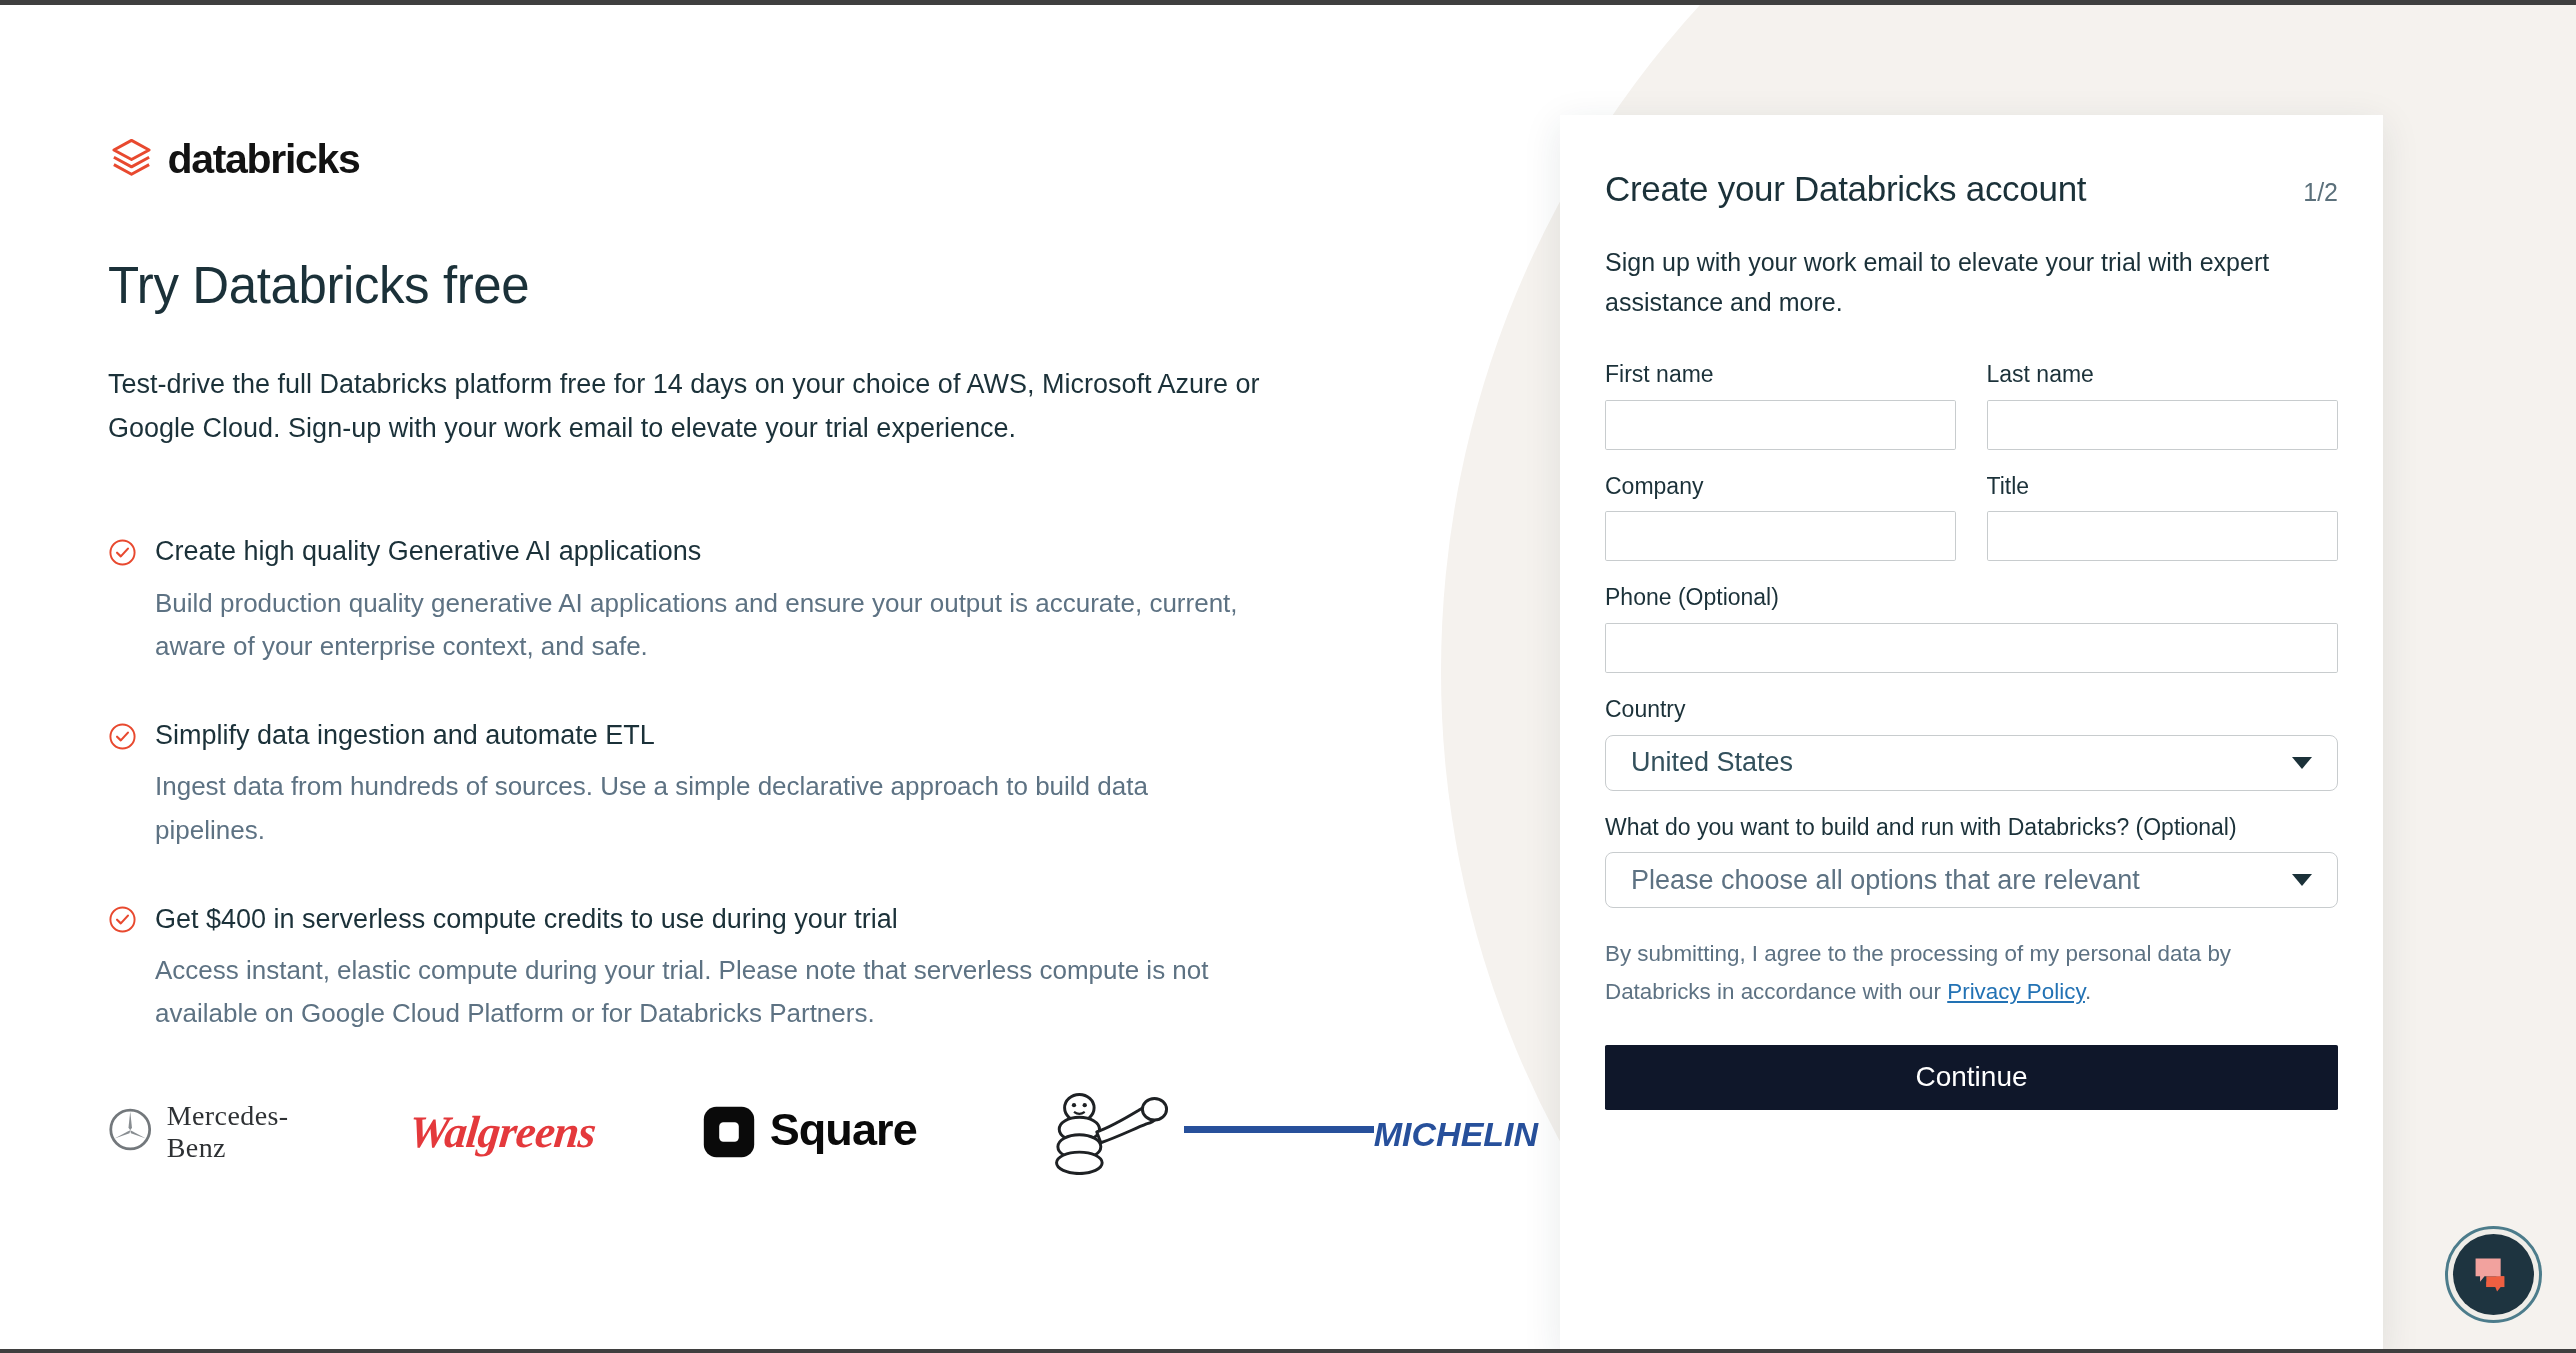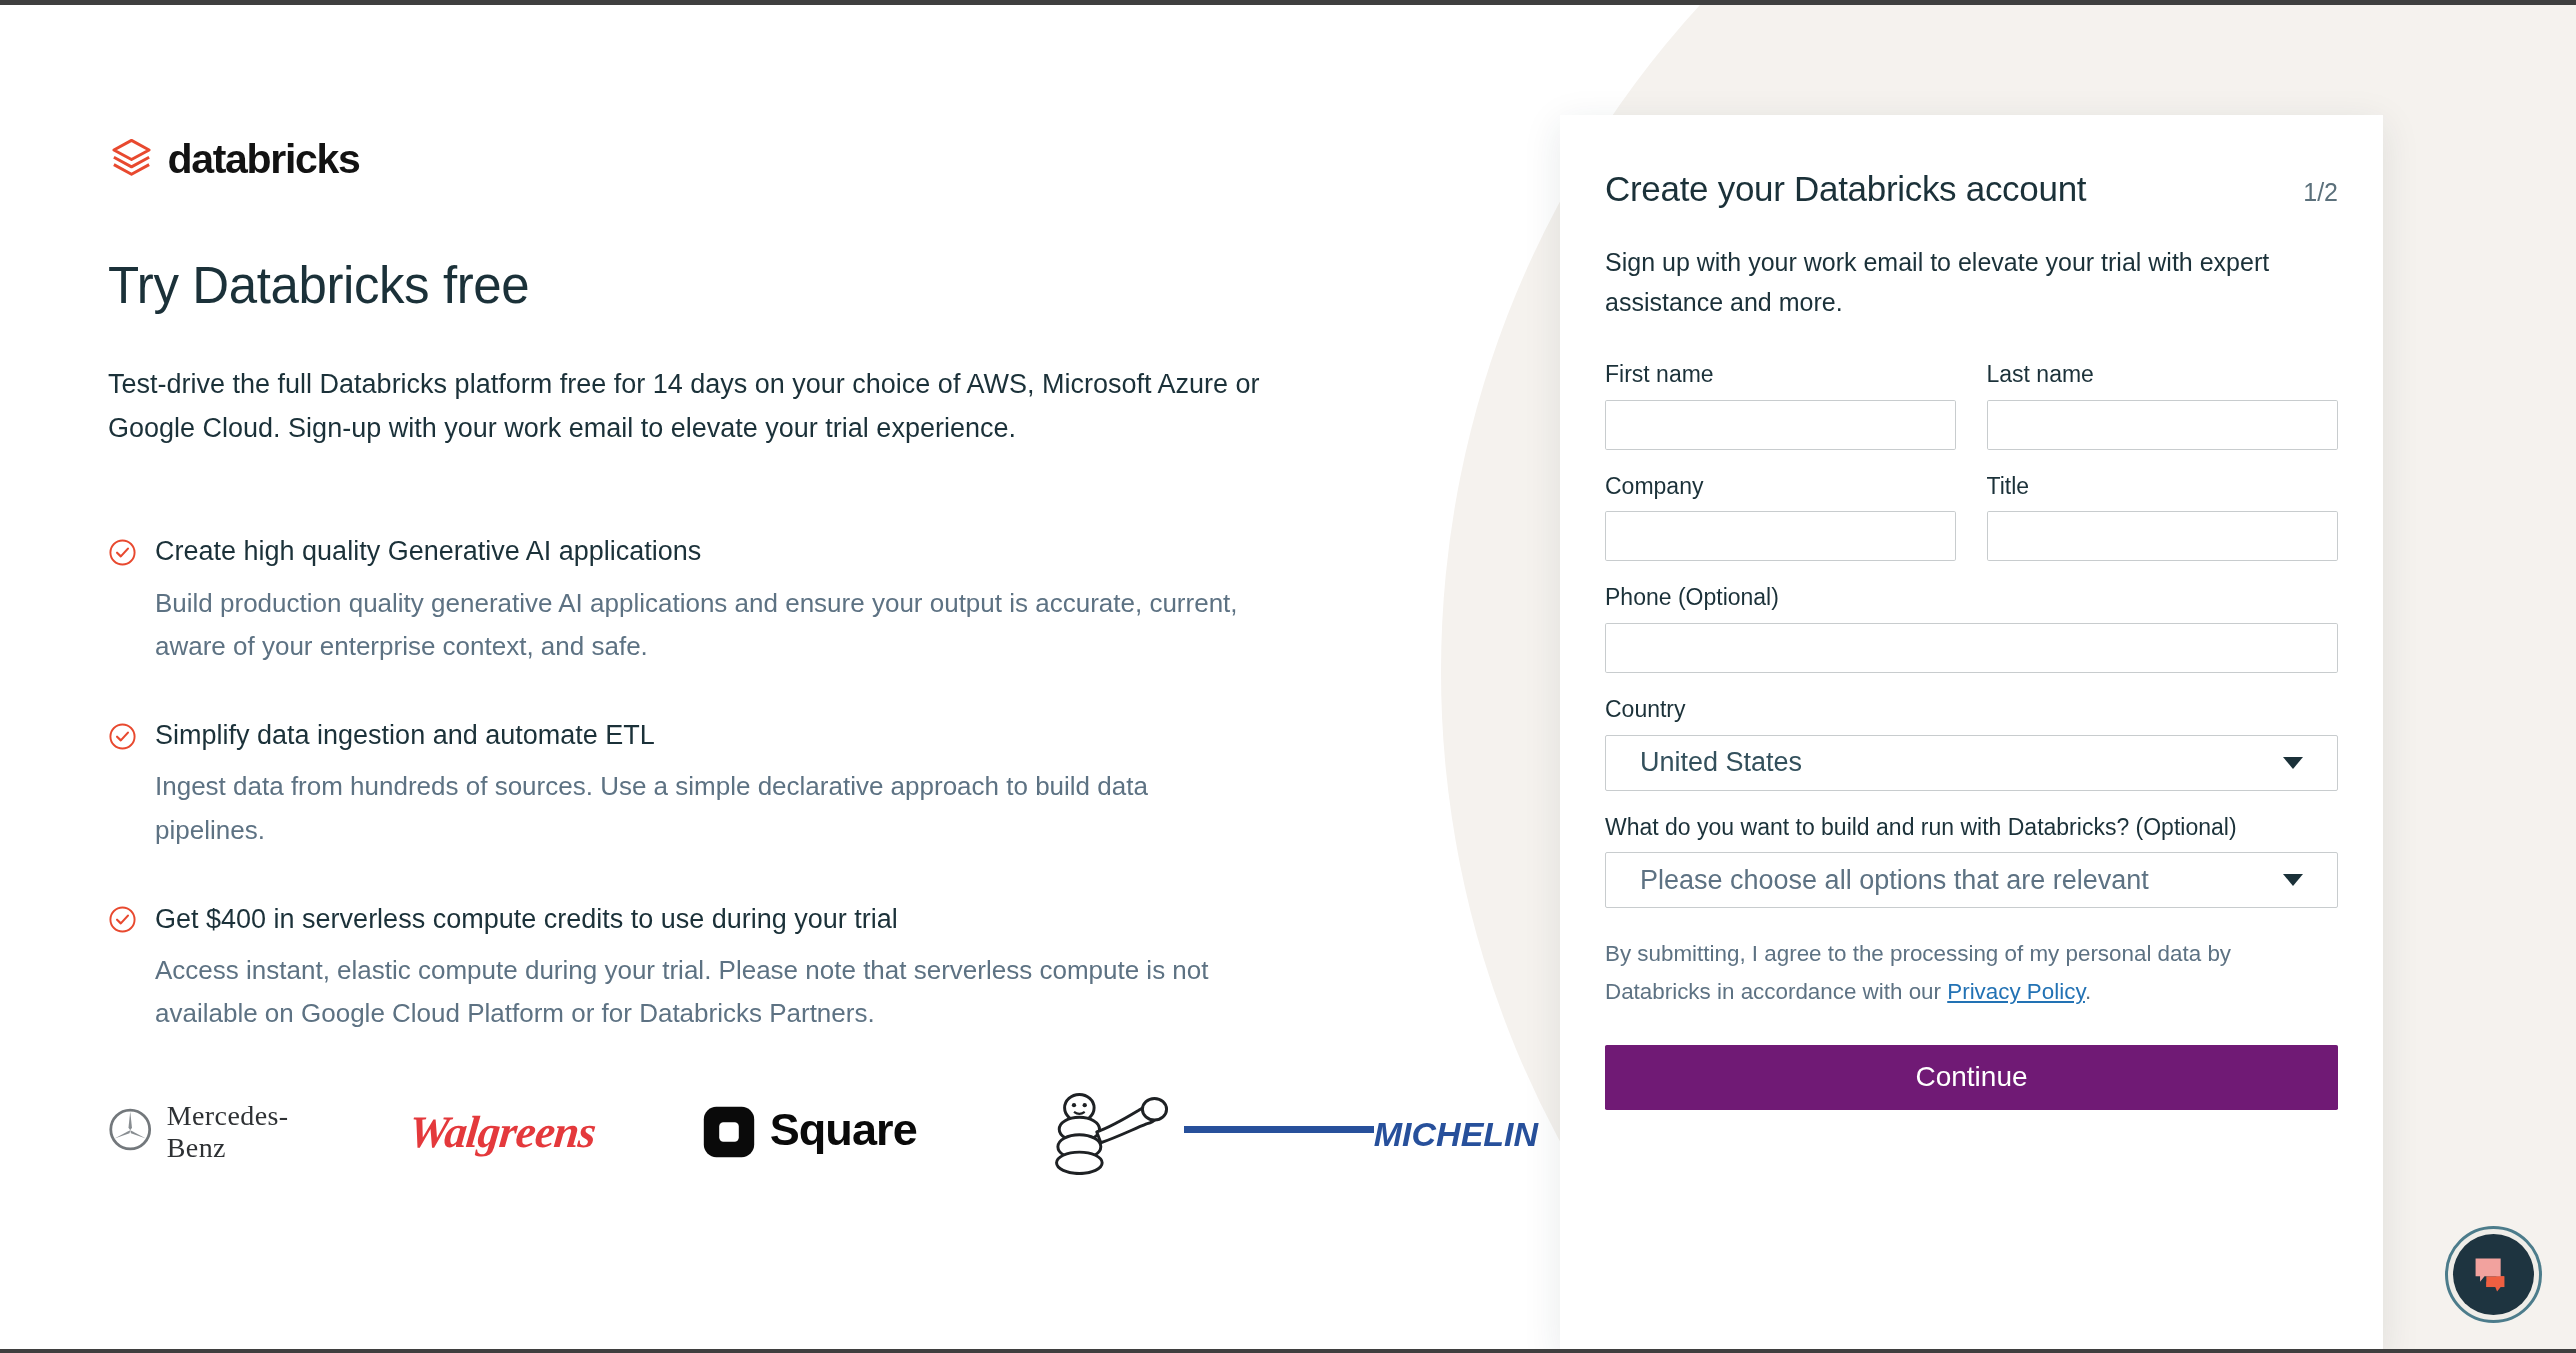--- a/index.html
+++ b/index.html
@@ -66,34 +66,34 @@
   .f-field { display:flex; flex-direction:column; }
   .f-half { width:351px; }
   .f-full { width:733px; }
   .f-label { font-size:23px; color:#1B3139; margin-bottom:11.7px; }
   .f-input {
     height:50px; border:0.9px solid #C8CCCE; border-radius:1.8px; background:#fff;
     font-size:25px; color:#1B3139; padding:0 16px; outline:none; width:100%;
     font-family:"Liberation Sans", sans-serif;
   }
   .f-select {
-    height:56px; border:0.9px solid #C8CCCE; border-radius:2px; background:#fff;
+    height:56px; border:0.9px solid #C8CCCE; border-radius:8px; background:#fff;
     display:flex; align-items:center; justify-content:space-between;
-    padding:0 34px; cursor:pointer; width:100%;
+    padding:0 25px; cursor:pointer; width:100%;
   }
   .f-select-value { font-size:27px; color:#33505C; }
   .f-select-value.placeholder { color:#5D7283; }
   .caret { width:0; height:0; border-left:10px solid transparent; border-right:10px solid transparent; border-top:12.5px solid #1B3139; }
 
   .privacy { margin-top:27px; font-size:22.4px; line-height:1.68; color:#5D7283; width:681px; }
   .privacy a { color:#2272B4; text-decoration:underline; cursor:pointer; }
 
   .submit-btn {
     margin-top:34px; width:733px; height:65px; border:none; border-radius:1.8px;
-    background:#701a75; color:#ffffff; font-size:28px; font-family:"Liberation Sans", sans-serif;
+    background:#0f172a; color:#ffffff; font-size:28px; font-family:"Liberation Sans", sans-serif;
     cursor:pointer; display:flex; align-items:center; justify-content:center;
   }
 
   
   .chat-fab {
     position:absolute; right:34px; bottom:30.5px; width:97px; height:97px; z-index:50;
     border-radius:50%; border:3.6px solid #4C7C8B; background:#EFEDE8;
     display:flex; align-items:center; justify-content:center; cursor:pointer;
   }
   .chat-fab-inner {

